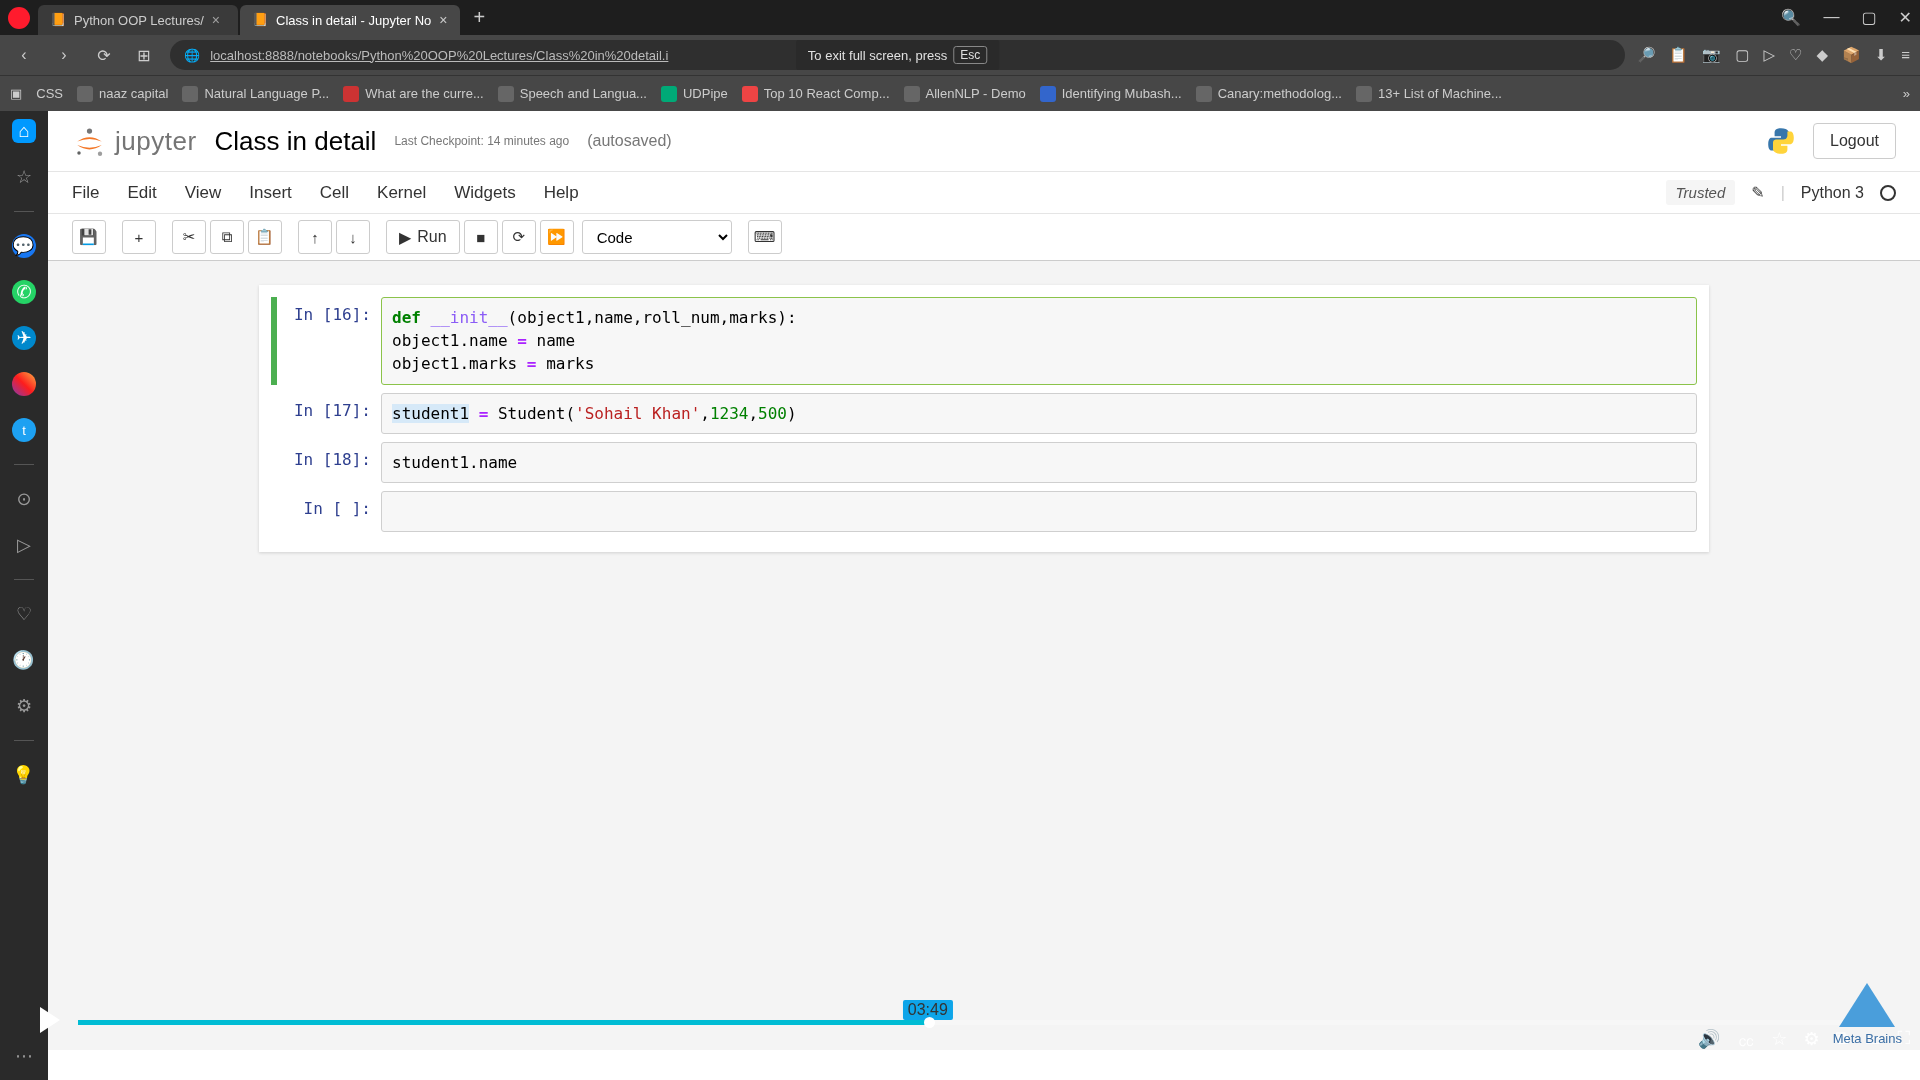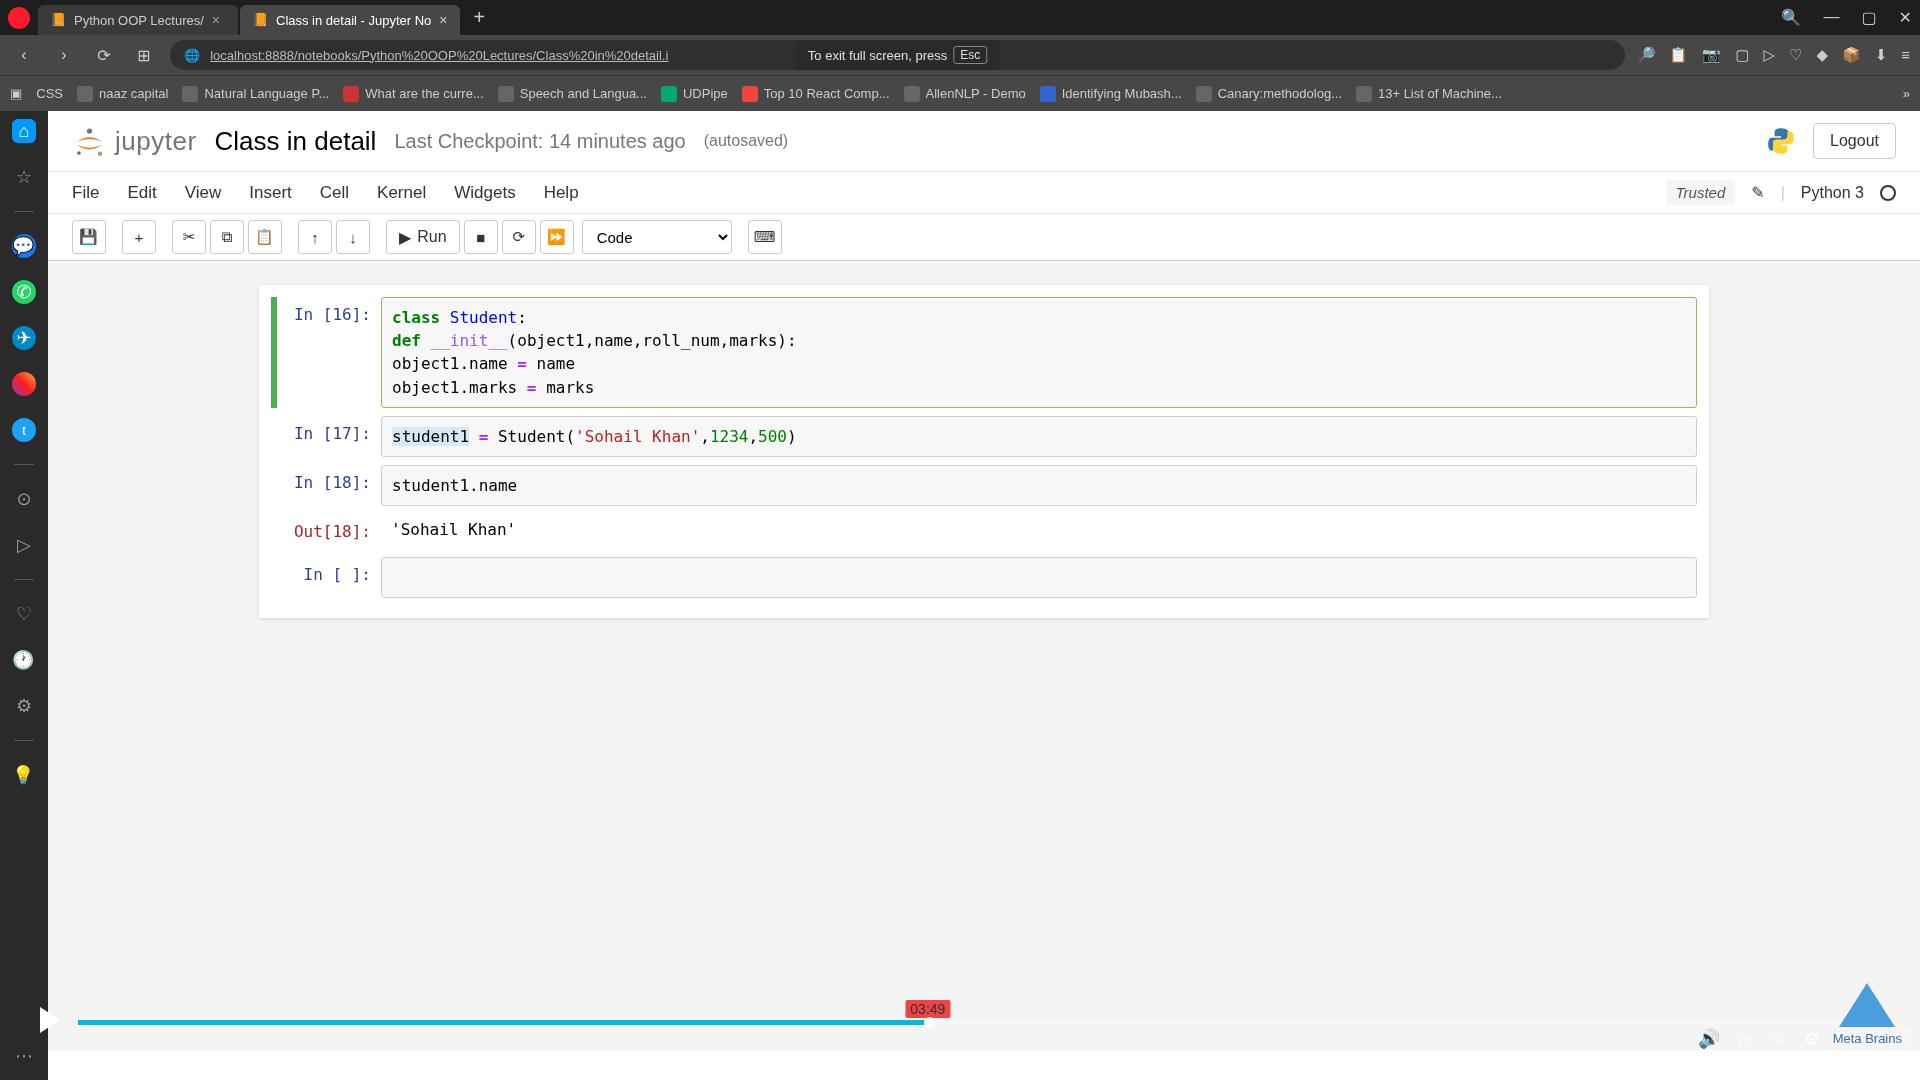--- a/index.html
+++ b/index.html
@@ -39,21 +39,21 @@
 
 
 .main { position: absolute; left: 48px; top: 111px; right: 0; bottom: 0; background: #fff; }
 
 
 .jp-header { background: #fff; padding: 12px 24px; display: flex; align-items: center; gap: 18px; border-bottom: 1px solid #e5e5e5; }
 .jp-logo { display: flex; align-items: center; gap: 8px; }
 .jp-logo-img { width: 35px; height: 35px; }
 .jp-logo-text { font-size: 26px; color: #757575; letter-spacing: 0.5px; }
 .jp-title { font-size: 26px; color: #000; }
-.jp-checkpoint { font-size: 20px; color: #777; }
+.jp-checkpoint { font-size: 12px; color: #777; }
 .jp-autosave { font-size: 16px; color: #777; }
 .jp-right { margin-left: auto; display: flex; align-items: center; gap: 16px; }
 .jp-python-icon { width: 32px; height: 32px; }
 .jp-logout { border: 1px solid #ccc; padding: 8px 16px; border-radius: 4px; font-size: 16px; color: #333; background: #fff; }
 
 
 .menubar { background: #fff; padding: 8px 24px; display: flex; align-items: center; gap: 28px; font-size: 17px; color: #333; border-bottom: 1px solid #e5e5e5; }
 .menu-right { margin-left: auto; display: flex; align-items: center; gap: 16px; font-size: 16px; }
 .trusted { background: #f5f5f5; padding: 4px 10px; border-radius: 3px; color: #555; font-size: 15px; font-style: italic; }
 .kernel-ind { width: 16px; height: 16px; border: 2px solid #333; border-radius: 50%; }
@@ -87,21 +87,21 @@
 .str { color: #ba2121; }
 .num { color: #008000; }
 .op { color: #aa22ff; font-weight: bold; }
 .sel-hl { background: #d6e9f8; }
 
 
 .video-overlay { position: fixed; left: 48px; right: 0; bottom: 0; height: 60px; }
 .progress-bar { position: absolute; top: 0; left: 30px; right: 30px; height: 5px; background: rgba(255,255,255,0.25); }
 .progress-fill { height: 100%; background: #00bcd4; width: 47%; position: relative; }
 .progress-thumb { position: absolute; right: -5px; top: -3px; width: 11px; height: 11px; background: #fff; border-radius: 50%; }
-.progress-tip { position: absolute; top: -20px; left: 47%; transform: translateX(-50%); background: #ef4444; color: #333; font-size: 14px; padding: 1px 5px; border-radius: 2px; }
+.progress-tip { position: absolute; top: -20px; left: 47%; transform: translateX(-50%); background: #0ea5e9; color: #333; font-size: 16px; padding: 1px 5px; border-radius: 2px; }
 .play-btn { position: absolute; left: -8px; top: -13px; width: 0; height: 0; border-left: 20px solid #fff; border-top: 13px solid transparent; border-bottom: 13px solid transparent; }
 .video-right { position: absolute; right: 10px; top: 8px; display: flex; gap: 16px; color: #fff; font-size: 18px; }
 
 
 .taskbar { position: fixed; left: 48px; right: 0; bottom: 0; height: 40px; background: rgba(225,235,245,0.7); display: flex; align-items: center; padding: 0 10px; font-size: 13px; color: #444; z-index: -1; }
 .taskbar-search { background: rgba(255,255,255,0.6); height: 30px; flex: 0 0 260px; display: flex; align-items: center; padding: 0 12px; color: #777; border-radius: 2px; }
 .taskbar-weather { margin-left: auto; display: flex; align-items: center; gap: 6px; }
 
 .logo-watermark { position: fixed; right: 18px; bottom: 34px; font-size: 13px; color: #3a6ea5; text-align: center; }
 .logo-watermark .tri { width: 0; height: 0; border-left: 28px solid transparent; border-right: 28px solid transparent; border-bottom: 44px solid #4a9edb; margin: 0 auto 4px; }
@@ -290,39 +290,34 @@
     <div class="tool-gap"></div>
     <button class="tool-btn">⌨</button>
   </div>
 
   <div class="notebook-bg">
     <div class="notebook">
 
       <div class="cell active">
         <div class="prompt in">In [16]:</div>
         <div class="cell-body" id="cell1-body">
-            <div><span class="kw">class</span><span> </span><span class="cls">Student</span><span>:</span></div>
             <div><span>    </span><span class="kw2">def</span><span> </span><span class="fn">__init__</span><span>(object1,name,roll_num,marks):</span></div>
             <div><span>        object1.name </span><span class="op">=</span><span>  name</span></div>
             <div><span>        object1.marks </span><span class="op">=</span><span>  marks</span></div>
           </div>
       </div>
 
       <div class="cell">
         <div class="prompt in">In [17]:</div>
         <div class="cell-body" id="cell2-body"><span class="sel-hl">student1</span><span> </span><span class="op">=</span><span> Student(</span><span class="str">'Sohail Khan'</span><span>,</span><span class="num">1234</span><span>,</span><span class="num">500</span><span>)</span></div>
       </div>
 
       <div class="cell">
         <div class="prompt in">In [18]:</div>
         <div class="cell-body">student1.name</div>
-      </div>
-      <div class="cell">
-        <div class="prompt out">Out[18]:</div>
-        <div class="cell-body output">'Sohail Khan'</div>
       </div>
 
       <div class="cell">
         <div class="prompt in">In [ ]:</div>
         <div class="cell-body">&nbsp;</div>
       </div>
 
     </div>
   </div>
 </div>

